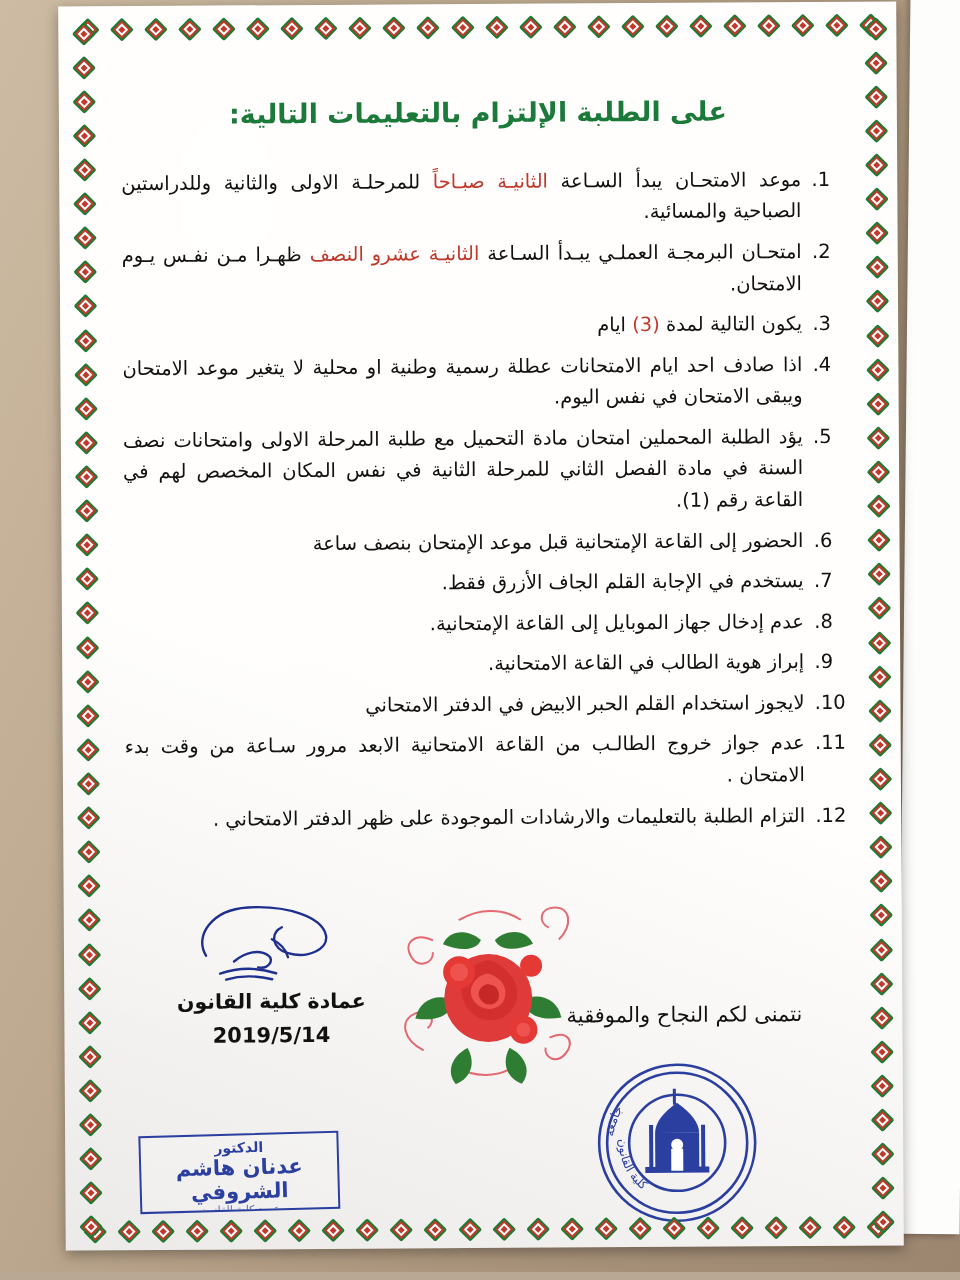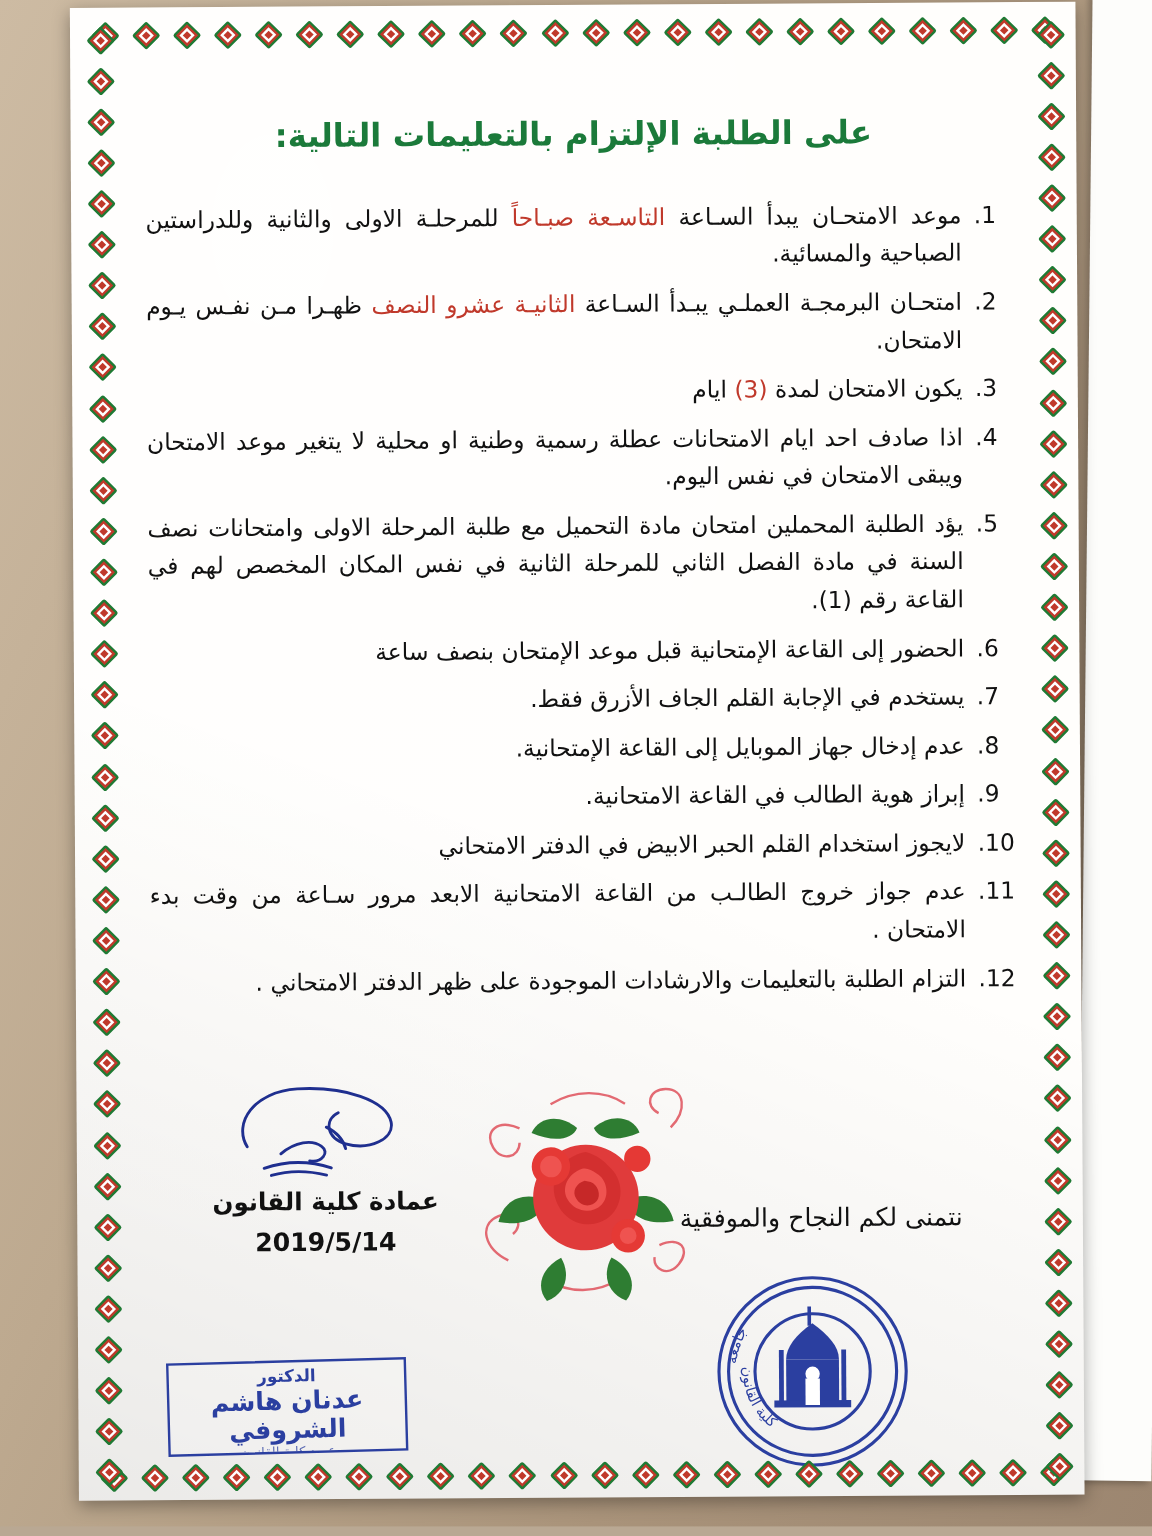--- a/index.html
+++ b/index.html
@@ -591,23 +591,23 @@
           <i></i>
         </div>
         <div class="motif">
           <i></i>
         </div>
       </div>
 
     <div id="content">
       <h1 id="title">على الطلبة الإلتزام بالتعليمات التالية:</h1>
       <ol id="rules">
-          <li><span>موعد الامتحـان يبدأ السـاعة </span><span class="hl">التاسـعة صبـاحاً</span><span> للمرحلـة الاولى والثانية وللدراستين الصباحية والمسائية.</span></li>
+          <li><span>موعد الامتحـان يبدأ السـاعة </span><span class="hl">الثانيـة صبـاحاً</span><span> للمرحلـة الاولى والثانية وللدراستين الصباحية والمسائية.</span></li>
           <li><span>امتحـان البرمجـة العملـي يبـدأ السـاعة </span><span class="hl">الثانيـة عشرو النصف</span><span> ظهـرا مـن نفـس يـوم الامتحان.</span></li>
-          <li><span>يكون الامتحان لمدة </span><span class="hl">(3)</span><span> ايام</span></li>
+          <li><span>يكون التالية لمدة </span><span class="hl">(3)</span><span> ايام</span></li>
           <li><span>اذا صادف احد ايام الامتحانات عطلة رسمية وطنية او محلية لا يتغير موعد الامتحان ويبقى الامتحان في نفس اليوم.</span></li>
           <li><span>يؤد الطلبة المحملين امتحان مادة التحميل مع طلبة المرحلة الاولى وامتحانات نصف السنة في مادة الفصل الثاني للمرحلة الثانية في نفس المكان المخصص لهم في القاعة رقم (1).</span></li>
           <li><span>الحضور إلى القاعة الإمتحانية قبل موعد الإمتحان بنصف ساعة</span></li>
           <li><span>يستخدم في الإجابة القلم الجاف الأزرق فقط.</span></li>
           <li><span>عدم إدخال جهاز الموبايل إلى القاعة الإمتحانية.</span></li>
           <li><span>إبراز هوية الطالب في القاعة الامتحانية.</span></li>
           <li><span>لايجوز استخدام القلم الحبر الابيض في الدفتر الامتحاني</span></li>
           <li><span>عدم جواز خروج الطالـب من القاعة الامتحانية الابعد مرور سـاعة من وقت بدء الامتحان  .</span></li>
           <li><span>التزام الطلبة بالتعليمات والارشادات الموجودة على ظهر الدفتر الامتحاني  .</span></li>
         </ol>

